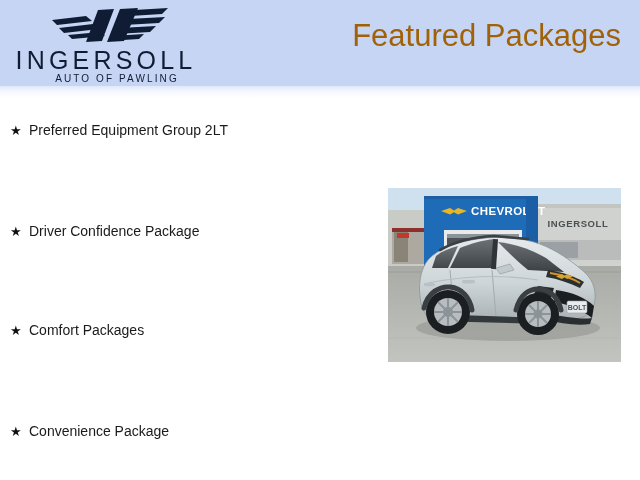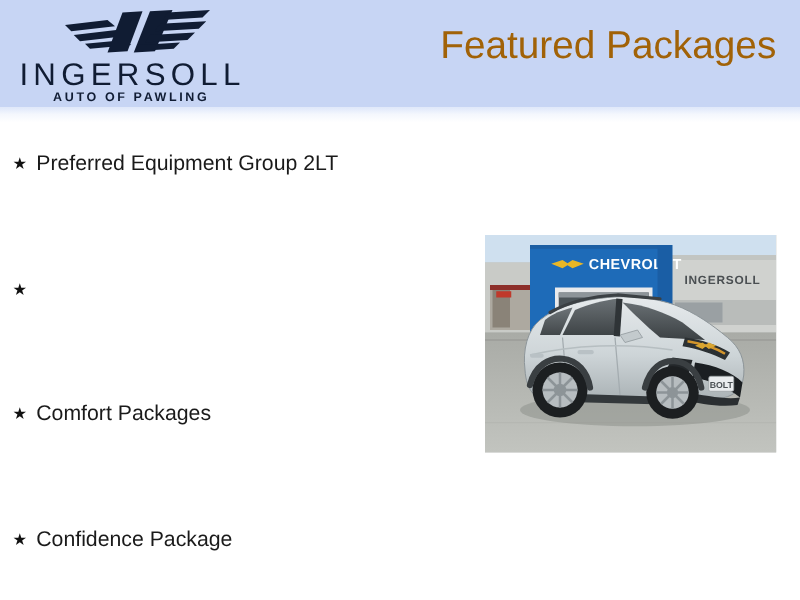--- a/index.html
+++ b/index.html
@@ -53,26 +53,26 @@
     font-family: "Liberation Sans", sans-serif;
     font-size: 25px;
     font-weight: 400;
     letter-spacing: 4.2px;
     color: #101c33;
     line-height: 1;
     text-indent: 4px;
   }
   #wordmark-tagline {
     position: absolute;
-    left: 0; top: 70px;
+    left: 12px; top: 70px;
     width: 208px;
     text-align: center;
     font-family: "Liberation Sans", sans-serif;
     font-size: 10px;
-    font-weight: bold;
+    font-weight: normal;
     letter-spacing: 2.1px;
     color: #101c33;
     line-height: 1;
     text-indent: 2px;
   }
 
   
   #slide-title {
     position: absolute;
     right: 19px;
@@ -106,21 +106,21 @@
 
   .bullet-star {
     font-size: 13px;
     color: #111111;
     line-height: 1;
     width: 19px;
     display: inline-block;
   }
   .package-label {
     font-family: "Liberation Sans", sans-serif;
-    font-size: 17px;
+    font-size: 14px;
     color: #1a1a1a;
     line-height: 1;
   }
 
   
   #vehicle-photo {
     position: absolute;
     left: 388px;
     top: 188px;
     width: 233px;
@@ -164,30 +164,31 @@
 
 <div id="package-list">
 
   <div class="package-item i0">
     <span class="bullet-star">★</span>
     <span class="package-label">Preferred Equipment Group 2LT</span>
   </div>
 
   <div class="package-item i1">
     <span class="bullet-star">★</span>
+    <span class="package-label">Driver Confidence Package</span>
   </div>
 
   <div class="package-item i2">
     <span class="bullet-star">★</span>
     <span class="package-label">Comfort Packages</span>
   </div>
 
   <div class="package-item i3">
     <span class="bullet-star">★</span>
-    <span class="package-label">Confidence Package</span>
+    <span class="package-label">Convenience Package</span>
   </div>
 
 </div>
 
 <div id="vehicle-photo">
   <svg id="photo-svg" viewBox="0 0 233 174">
     <defs>
       <linearGradient id="bodyGrad" x1="0" y1="0" x2="0" y2="1">
         <stop offset="0%" stop-color="#e6eaec"></stop>
         <stop offset="55%" stop-color="#ced5d8"></stop>

